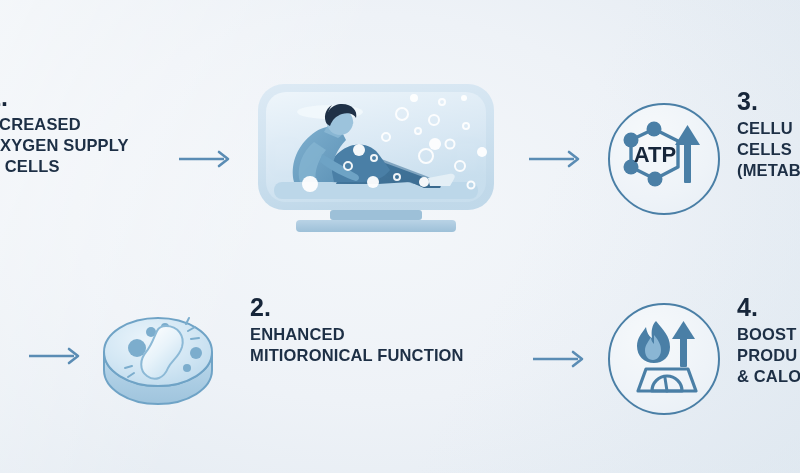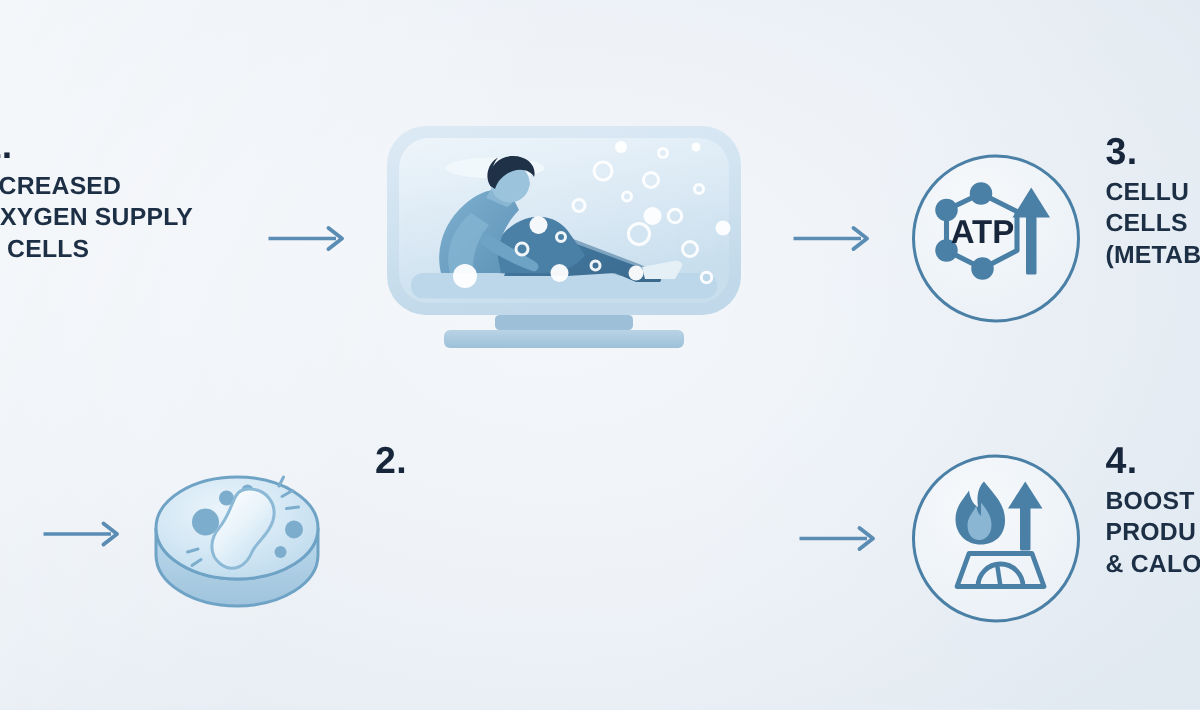--- a/index.html
+++ b/index.html
@@ -257,20 +257,22 @@
       <line x1="92" y1="35" x2="99" y2="31"></line>
       <line x1="95" y1="43" x2="103" y2="42"></line>
       <line x1="90" y1="28" x2="93" y2="22"></line>
       <line x1="36" y1="70" x2="29" y2="72"></line>
       <line x1="38" y1="77" x2="32" y2="81"></line>
     </g>
   </svg>
 
   <div class="step-text" id="text-2">
     <div class="step-num">2.</div>
+    <div class="step-lines">ENHANCED</div>
+    <div class="step-lines">MITIORONICAL FUNCTION</div>
   </div>
 
   <svg class="arrow" style="left:532px; top:348px;" width="56" height="22" viewBox="0 0 56 22">
     <line x1="1" y1="11" x2="46" y2="11" stroke="#5a8cb4" stroke-width="2.4"></line>
     <polyline points="41,4 50,11 41,18" fill="none" stroke="#5a8cb4" stroke-width="2.6" stroke-linecap="round" stroke-linejoin="round"></polyline>
   </svg>
 
   <div class="icon-circle" id="icon-meta">
     <svg class="icon-svg" width="108" height="108" viewBox="0 0 108 108">
 

